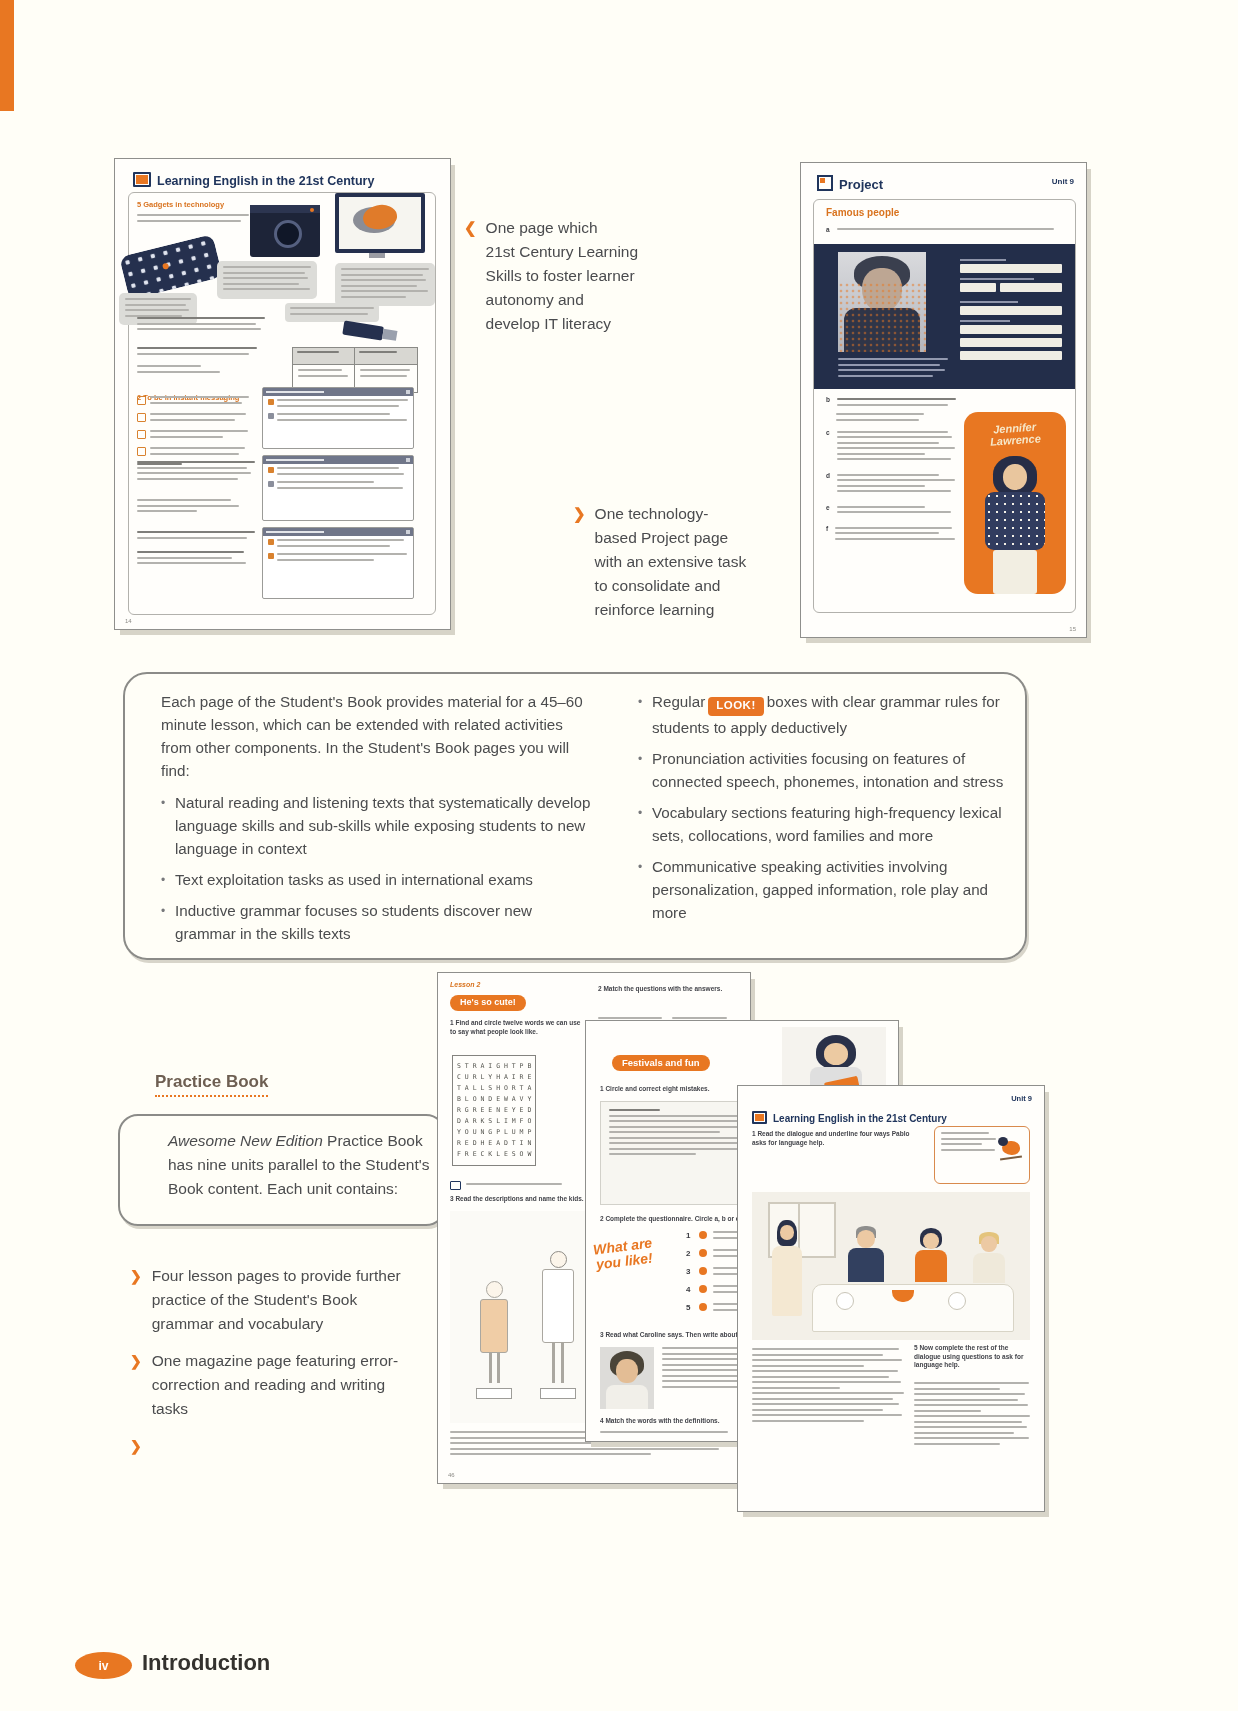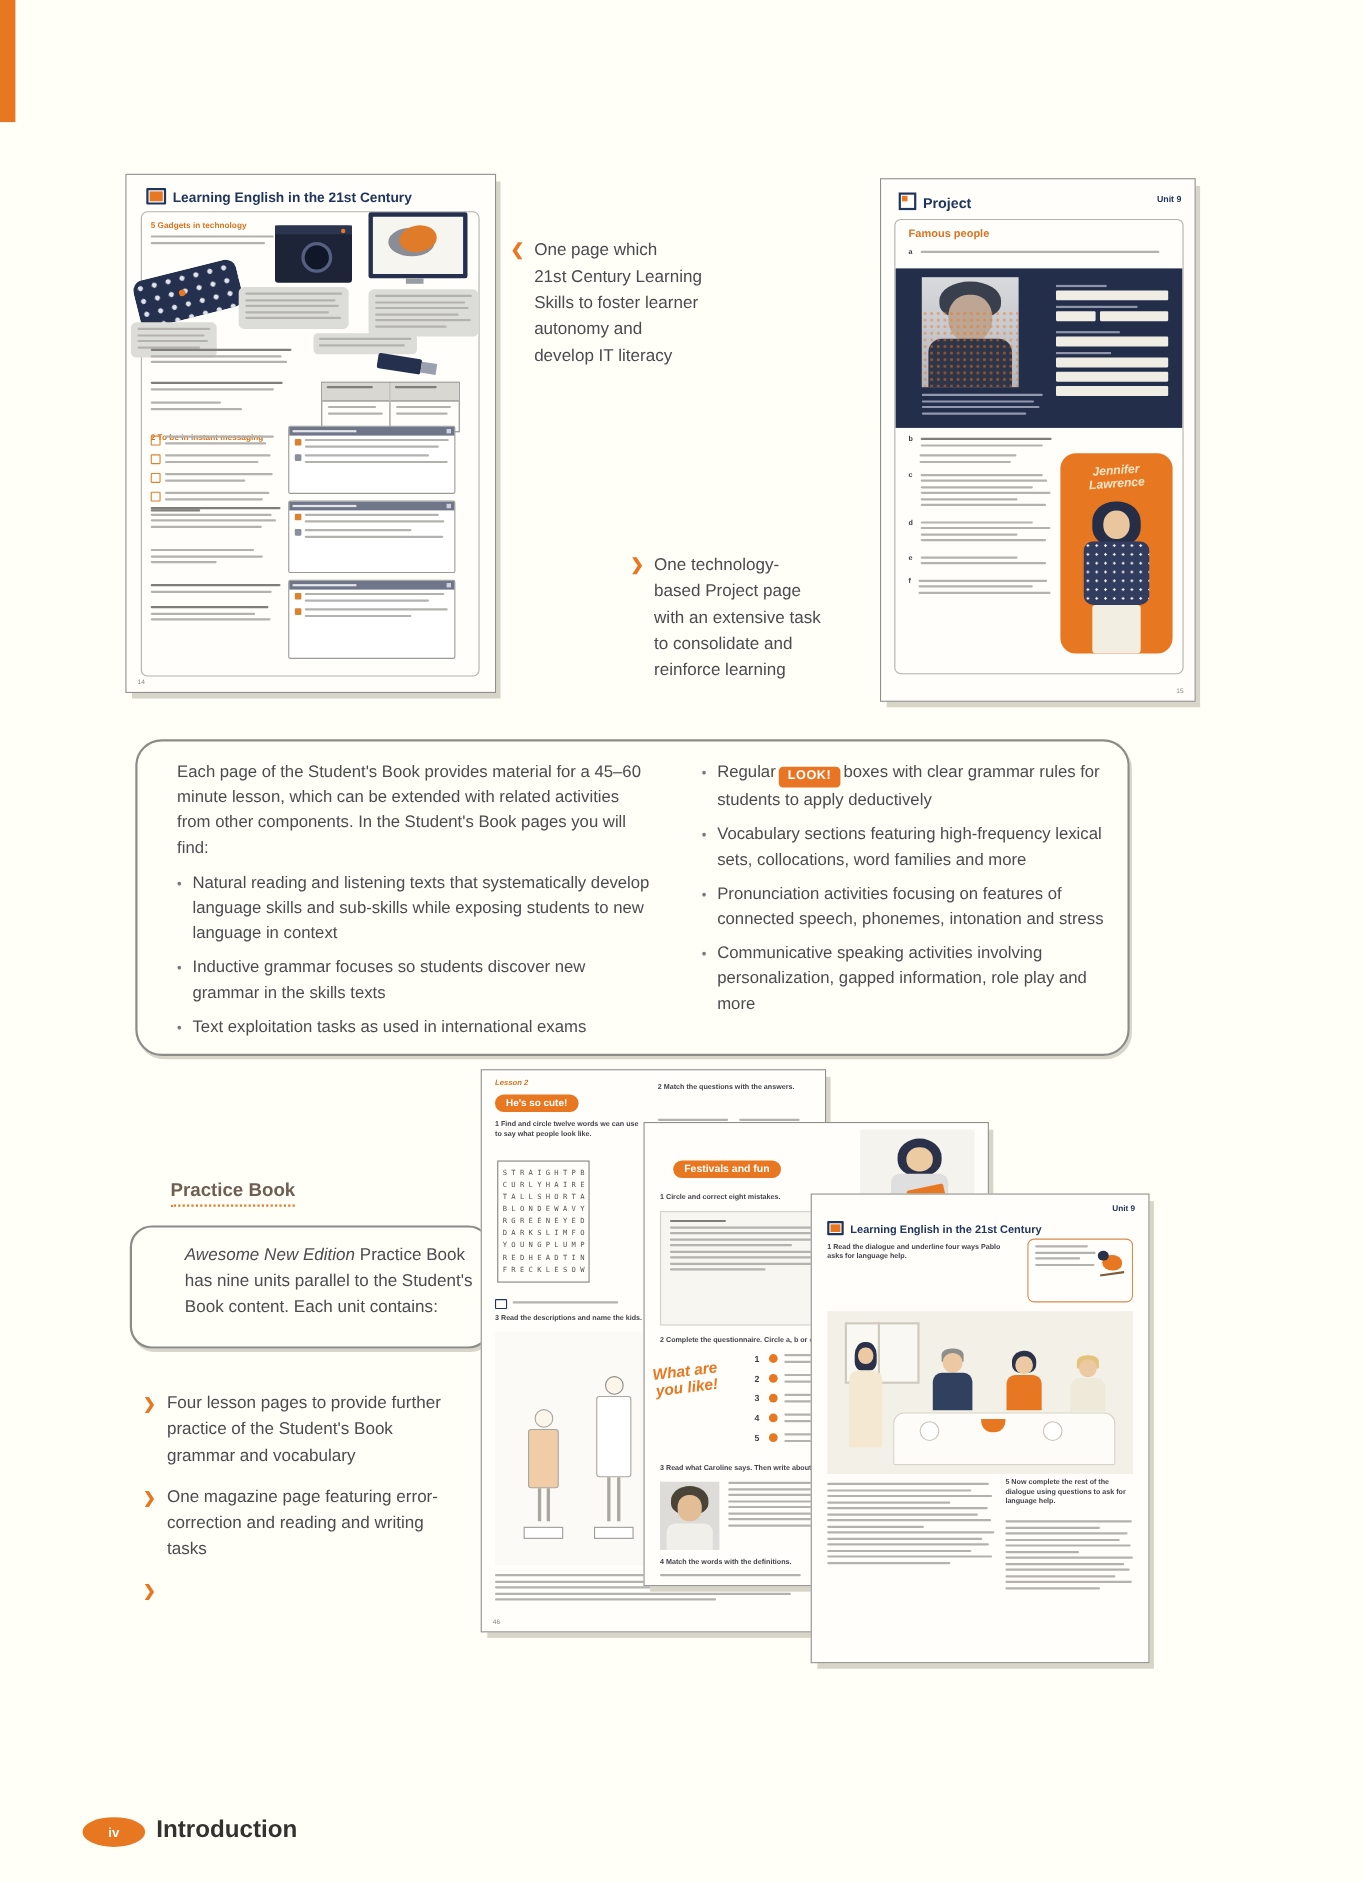--- a/index.html
+++ b/index.html
@@ -402,27 +402,27 @@
       <span style="display:block">with an extensive task</span>
       <span style="display:block">to consolidate and</span>
       <span style="display:block">reinforce learning</span>
     </span>
   </div>
 
   <div class="rbox" style="left:123px;top:672px;width:904px;height:288px;display:flex;gap:42px;padding:16px 0 0 36px;box-sizing:border-box">
     <div class="fb-col" style="width:435px">
       <div style="margin-bottom:9px">Each page of the Student's Book provides material for a 45–60 minute lesson, which can be extended with related activities from other components. In the Student's Book pages you will find:</div>
       <div class="fb-bullet">Natural reading and listening texts that systematically develop language skills and sub-skills while exposing students to new language in context</div>
+      <div class="fb-bullet">Text exploitation tasks as used in international exams</div>
       <div class="fb-bullet">Inductive grammar focuses so students discover new grammar in the skills texts</div>
-      <div class="fb-bullet">Text exploitation tasks as used in international exams</div>
     </div>
     <div class="fb-col" style="width:385px">
       <div class="fb-bullet"><span>Regular</span><span class="look-badge">LOOK!</span><span>boxes with clear grammar rules for students to apply deductively</span></div>
+      <div class="fb-bullet">Pronunciation activities focusing on features of connected speech, phonemes, intonation and stress</div>
       <div class="fb-bullet">Vocabulary sections featuring high-frequency lexical sets, collocations, word families and more</div>
-      <div class="fb-bullet">Pronunciation activities focusing on features of connected speech, phonemes, intonation and stress</div>
       <div class="fb-bullet">Communicative speaking activities involving personalization, gapped information, role play and more</div>
     </div>
   </div>
 
   <div class="abs" style="left:155px;top:1072px;font-weight:bold;font-size:17px;color:#6e5f52;border-bottom:2px dotted #E87722;padding-bottom:3px">Practice Book</div>
 
   <div class="rbox" style="left:118px;top:1114px;width:328px;height:112px;border-radius:20px;box-sizing:border-box;padding:13px 14px 0 48px;font-size:15.5px;line-height:24px;color:#4b4c4e">
     <span style="font-style:italic">Awesome New Edition</span><span> Practice Book has nine units parallel to the Student's Book content. Each unit contains:</span>
   </div>
 

